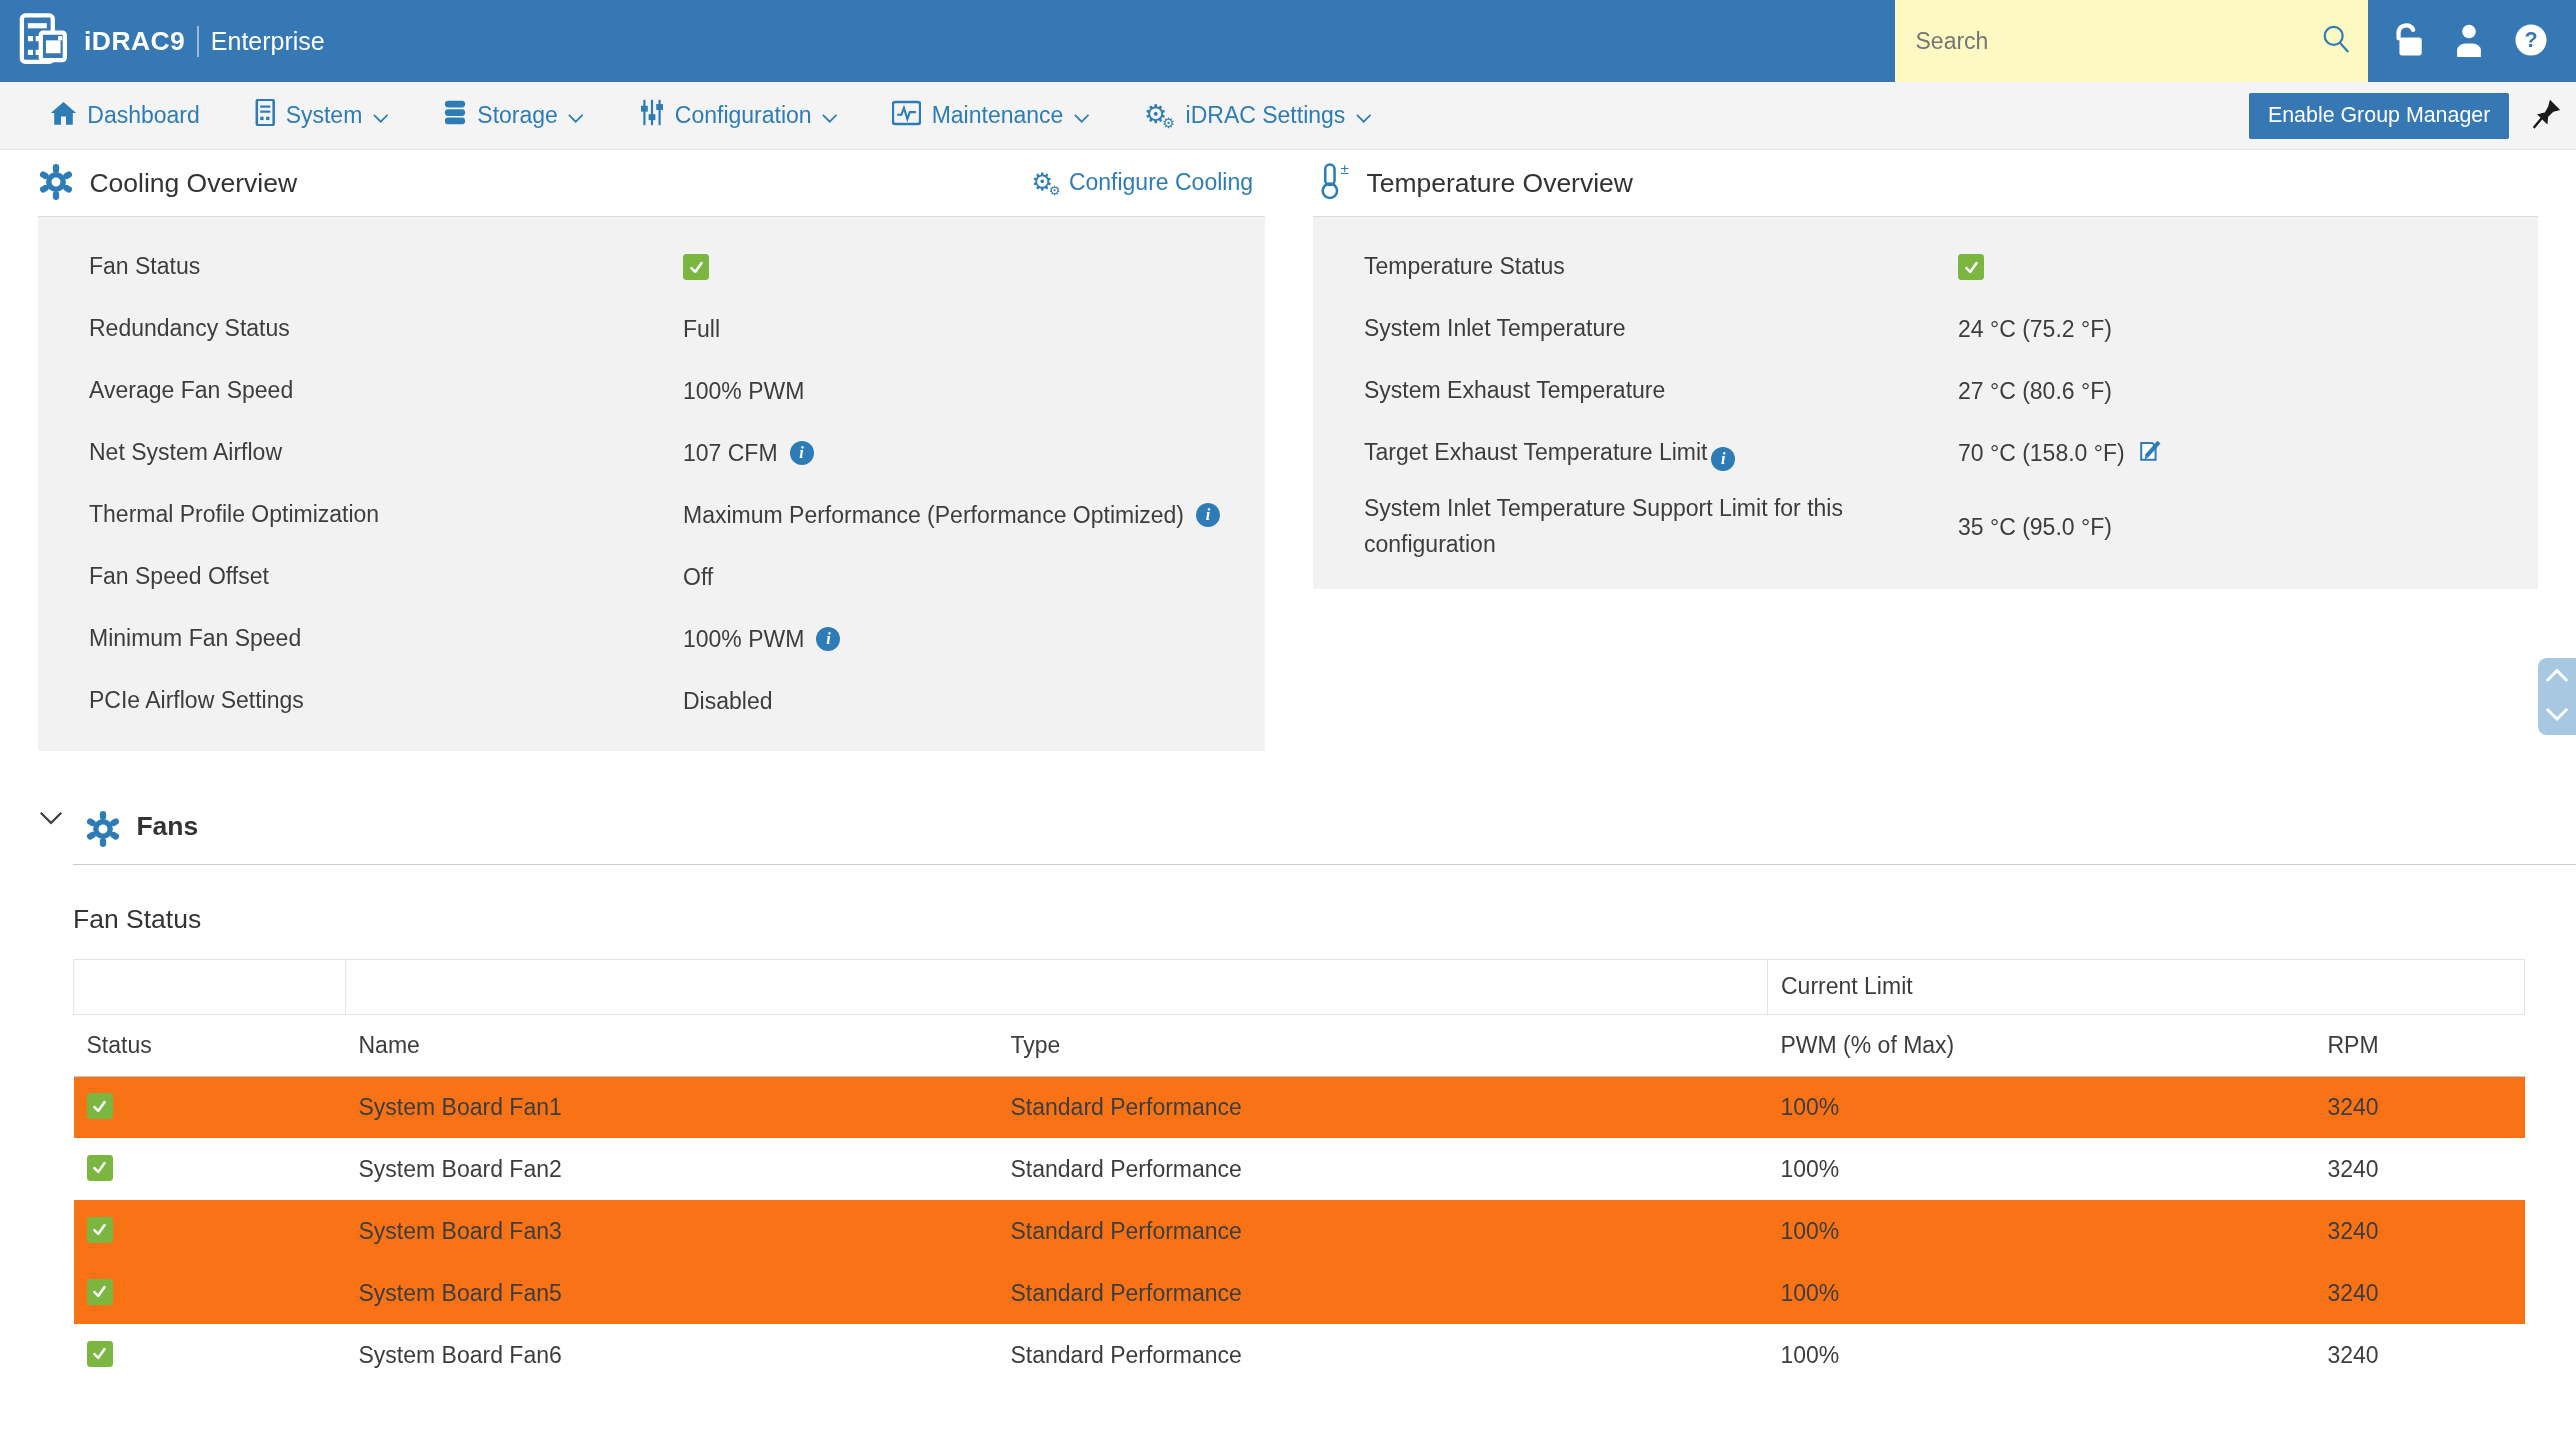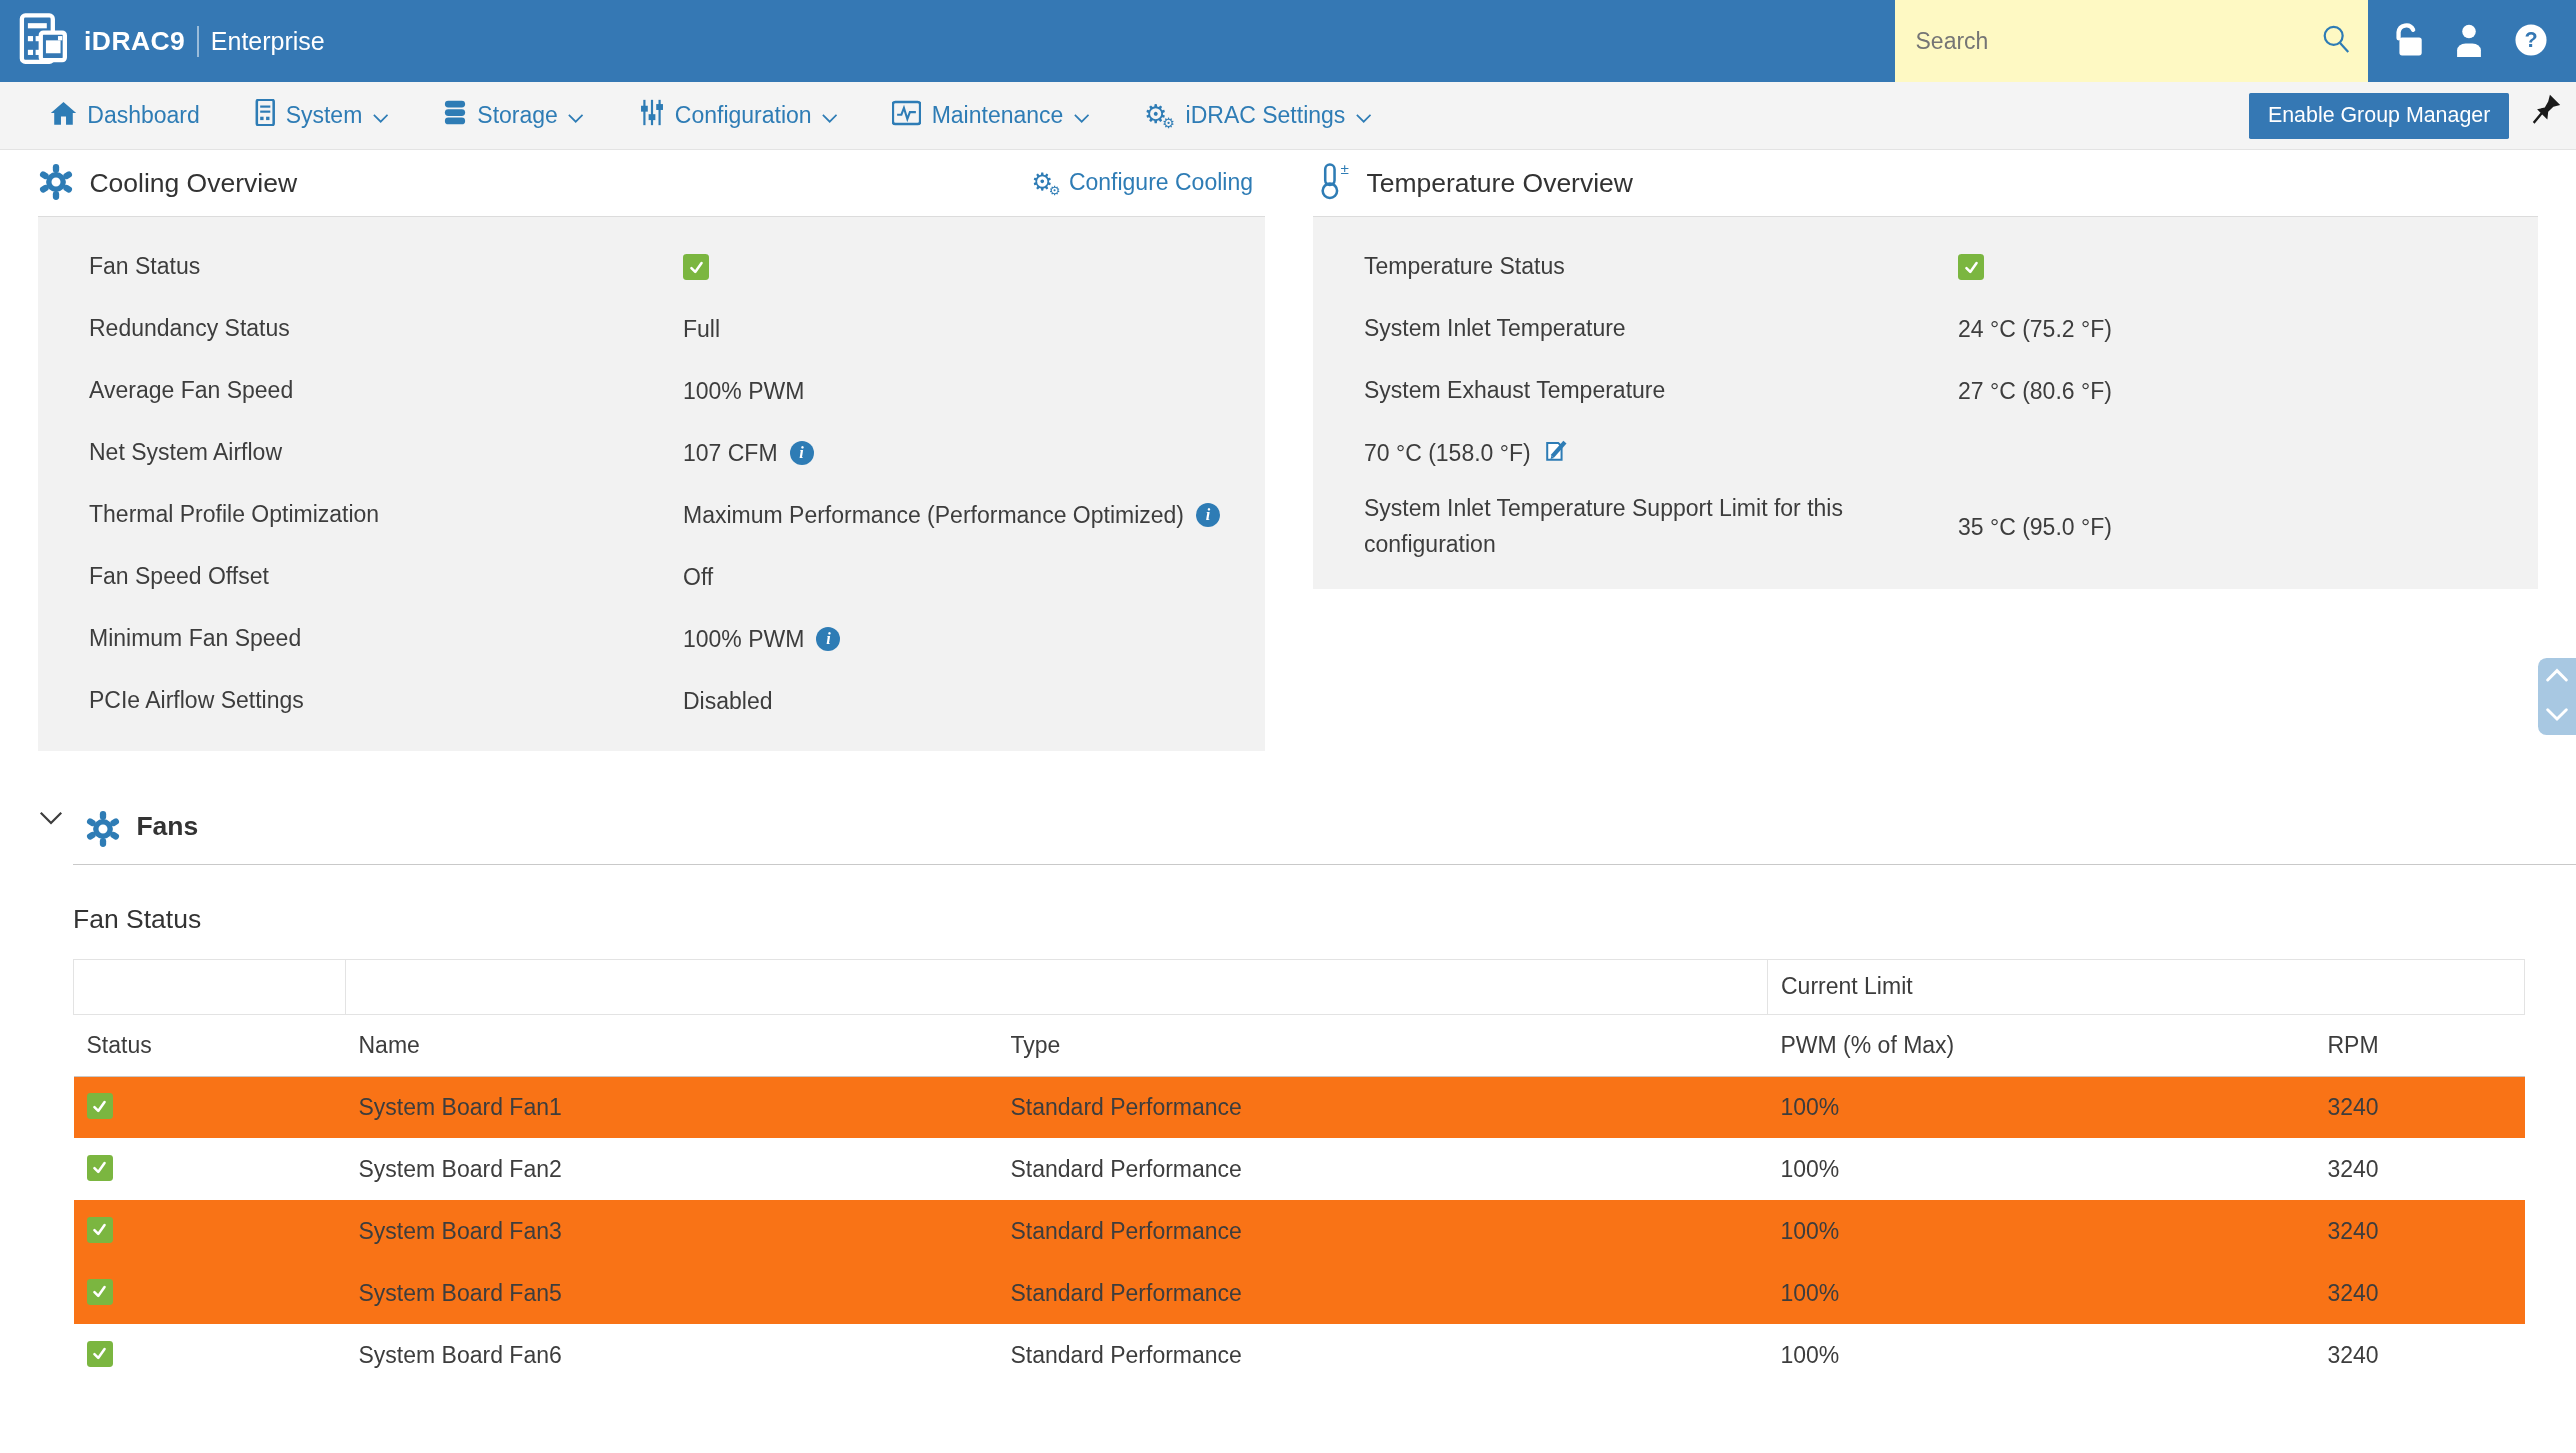--- a/index.html
+++ b/index.html
@@ -17,21 +17,21 @@
   .searchbox { width:473px; height:82px; background:#fef9c3; display:flex; align-items:center; padding:0 15.4px 0 20.5px; }
   .searchbox input { flex:1; border:none; outline:none; font-size:23px; color:#555;
                      font-family:"Liberation Sans", sans-serif; background:transparent; }
   .searchbox input::placeholder { color:#757575; }
   .hdr-icons { display:flex; align-items:center; gap:26px; margin:0 26px 0 22px; }
 
   
   .nav { height:68px; background:#f4f4f4; border-bottom:0.9px solid #e3e3e3; display:flex; align-items:center; padding-left:50px; }
   .nav-item { display:flex; align-items:center; gap:10.3px; color:#2e7cb5; font-size:23px; margin-right:55px; cursor:pointer; white-space:nowrap; }
   .nav-item .gear-glyph { font-family:"DejaVu Sans", sans-serif; font-size:26px; line-height:1; }
-  .nav-right { margin-left:auto; display:flex; align-items:flex-start; }
+  .nav-right { margin-left:auto; display:flex; align-items:center; }
   .egm-btn { background:#3578b4; color:#fff; border:none; font-size:21.4px; padding:0 19px; height:46px;
              font-family:"Liberation Sans", sans-serif; border-radius:1.7px; cursor:pointer; }
   .pin { margin:0 13.7px 0 22px; }
 
   
   .overview { display:flex; padding:0 38px 0 38px; gap:48px; }
   .ov-col { display:flex; flex-direction:column; }
   .ov-left  { width:1227px; }
   .ov-right { flex:1; }
   .sec-head { display:flex; align-items:center; height:66px; }
@@ -318,20 +318,21 @@
       </div>
       <div class="frow">
         <span class="lbl">System Inlet Temperature</span>
         <span class="val">24 °C (75.2 °F)</span>
       </div>
       <div class="frow">
         <span class="lbl">System Exhaust Temperature</span>
         <span class="val">27 °C (80.6 °F)</span>
       </div>
       <div class="frow">
+        <span class="lblwrap"><span class="lbl">Target Exhaust Temperature Limit</span>&nbsp;<span class="info-i" style="vertical-align:-4.3px;">i</span></span>
         <span class="val">
             <span>70 °C (158.0 °F)</span>
           <span>
             <svg width="27" height="27" viewBox="0 0 32 32">
               <path d="M5 7 h13 l4 4 v16 h-17 z" fill="#fff" stroke="#2e7cb5" stroke-width="2.4"></path>
               <line x1="11" y1="23" x2="26" y2="6" stroke="#2e7cb5" stroke-width="5"></line>
               <polygon points="9,26 13,25 10,22" fill="#2e7cb5"></polygon>
             </svg>
           </span>
         </span>

